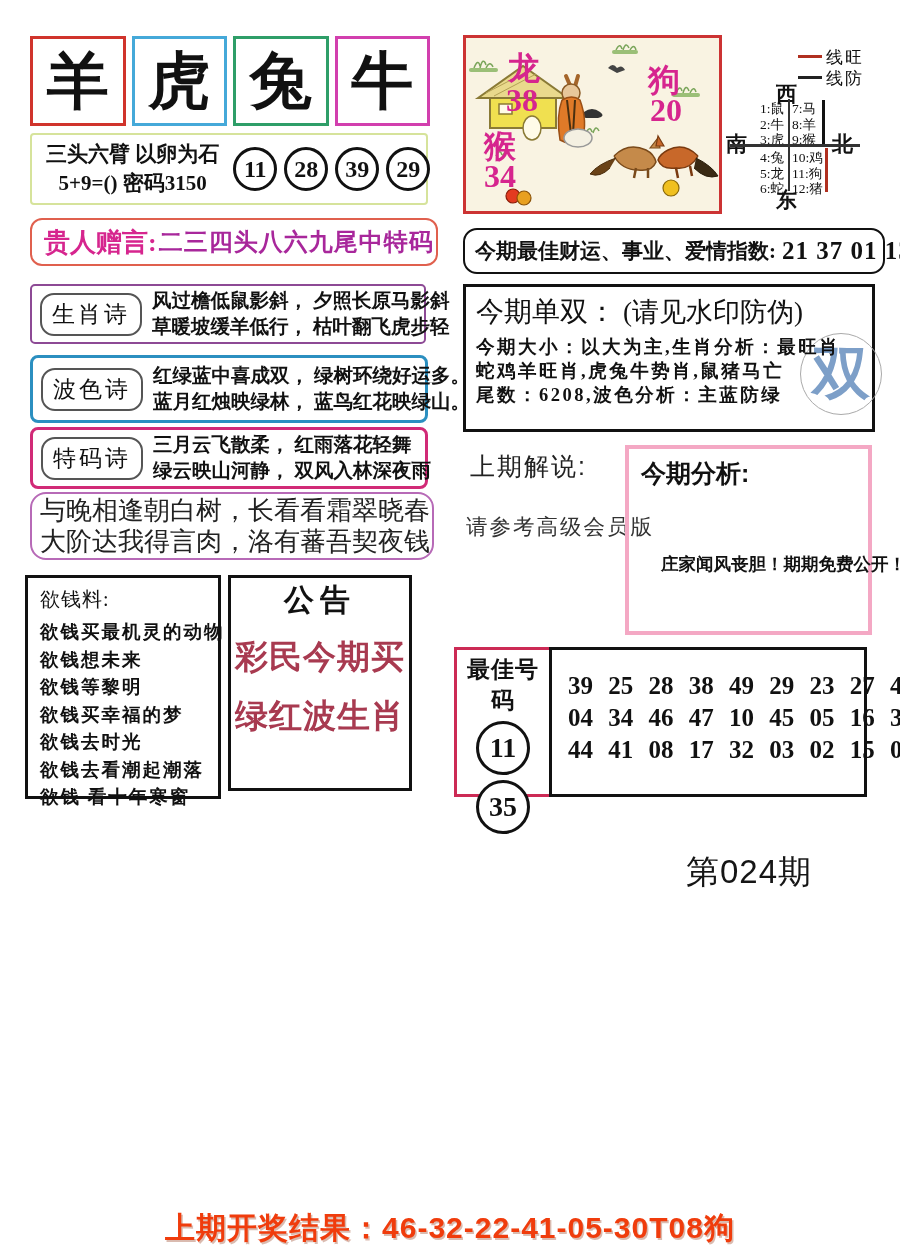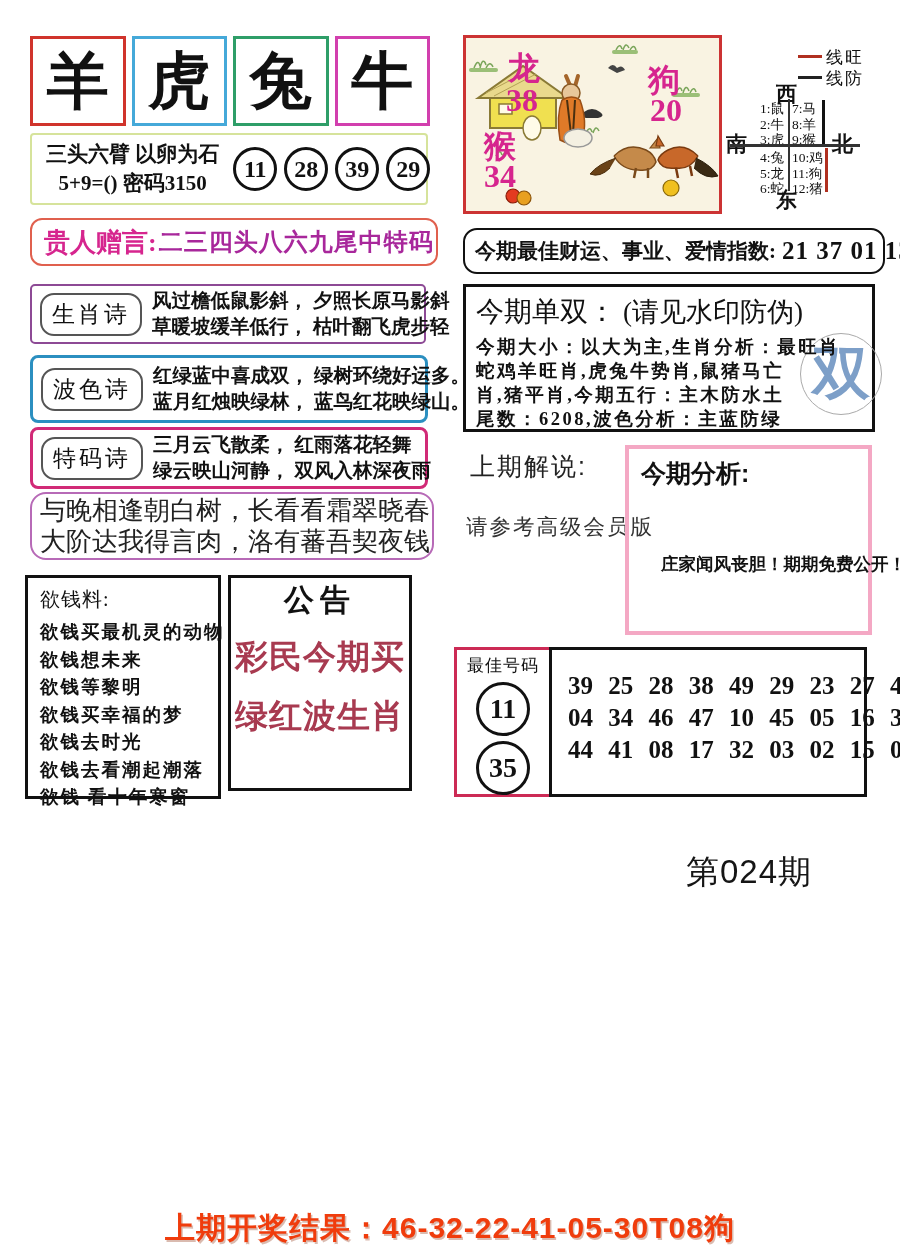--- a/index.html
+++ b/index.html
@@ -83,21 +83,21 @@
   
   .lastexp-title{left:470px;top:450px;font-size:25px;color:#222;letter-spacing:2px;}
   .lastexp-note{left:466px;top:512px;font-size:21.5px;color:#333;letter-spacing:2px;}
   .ana{left:625px;top:445px;width:239px;height:182px;border:4px solid #f4a8c4;}
   .ana-title{margin:8px 0 0 12px;font-size:25px;font-weight:bold;font-family:"Liberation Sans", sans-serif;}
   .ana-msg{margin-top:62px;text-align:center;font-size:17.5px;font-weight:bold;white-space:nowrap;padding-left:32px;}
 
   
   .best{left:454px;top:647px;height:150px;display:flex;}
   .best-left{width:92px;border:3px solid #cc2a55;background:#fff;text-align:center;}
-  .best-label{font-size:17px;margin-top:4px;letter-spacing:1px;}
+  .best-label{font-size:23px;margin-top:4px;letter-spacing:1px;font-weight:bold;}
   .best-circle{width:48px;height:48px;border:3px solid #111;border-radius:50%;margin:5px auto 0 auto;
         display:flex;align-items:center;justify-content:center;font-size:28px;font-weight:bold;background:#fff;}
   .best-right{width:296px;border:3px solid #111;margin-left:-3px;padding:20px 0 0 16px;}
   .best-row{font-size:25px;font-weight:bold;line-height:32px;word-spacing:9px;white-space:nowrap;}
 
   .issue{left:686px;top:850px;font-size:33px;font-family:"Liberation Sans", sans-serif;color:#151515;letter-spacing:1px;}
 
   .footer{left:0;top:1208px;width:900px;text-align:center;}
   .footer span{font-family:"Liberation Sans", sans-serif;font-weight:bold;font-size:30px;color:#f03c0c;
         letter-spacing:1px;text-shadow:1.5px 1.5px 0 rgba(150,60,30,0.35);}
@@ -293,21 +293,20 @@
   </div>
 
   <div class="abs ds">
     <div class="ds-title">
       <span>今期单双：</span>
       <span class="ds-sub">(请见水印防伪)</span>
     </div>
     <div class="ds-body">
       <div class="ds-line">今期大小：以大为主,生肖分析：最旺肖</div>
       <div class="ds-line">蛇鸡羊旺肖,虎兔牛势肖,鼠猪马亡</div>
-      <div class="ds-line">肖,猪平肖,今期五行：主木防水土</div>
       <div class="ds-line">尾数：6208,波色分析：主蓝防绿</div>
     </div>
     <div class="wm-circle">
       <span class="wm-char">双</span>
     </div>
   </div>
 
   <div class="abs lastexp-title sans">上期解说:</div>
   <div class="abs lastexp-note sans">请参考高级会员版</div>
 

